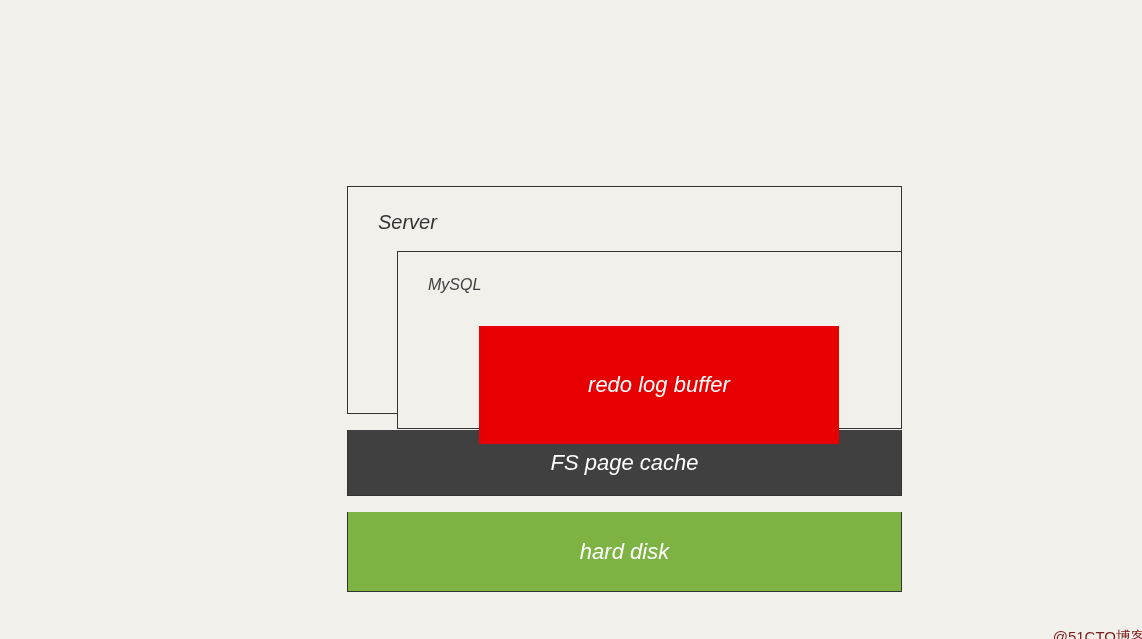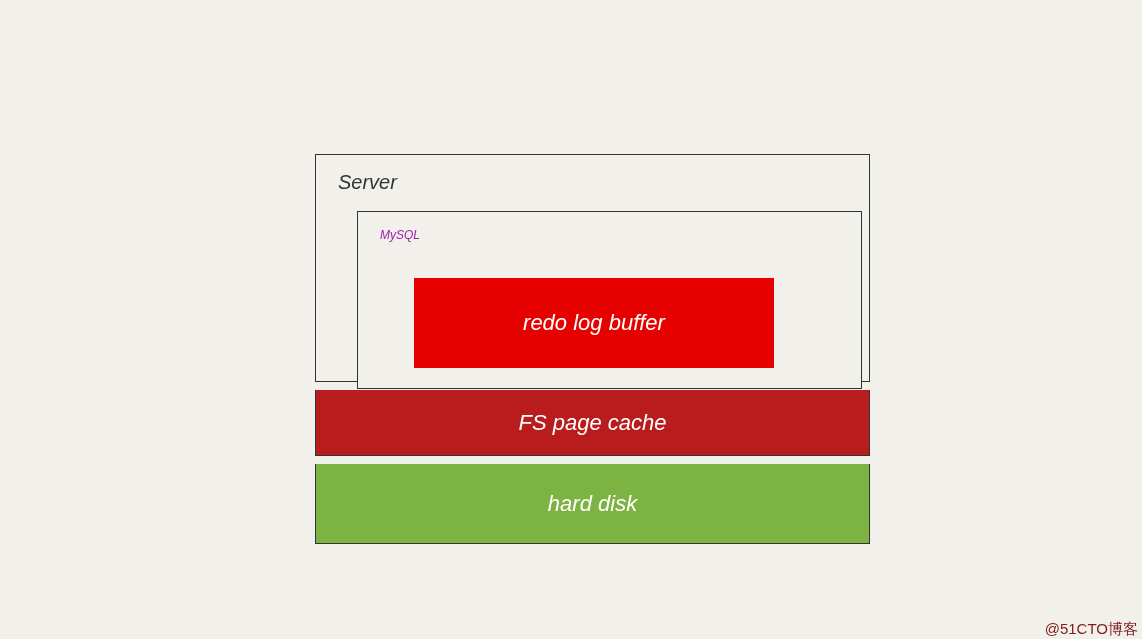--- a/index.html
+++ b/index.html
@@ -1,16 +1,16 @@
 <!DOCTYPE html>
 <html><head>
   <meta charset="utf-8">
   <style>
     * {
-      margin: 8px;
+      margin: 16px;
       padding: 0;
       box-sizing: border-box;
     }
     body {
       width: 1142px;
       height: 639px;
       background: #f1f0eb;
       position: relative;
       font-family: 'Comic Sans MS', cursive, sans-serif;
     }
@@ -41,44 +41,44 @@
       left: 33px;
       top: 48px;
       width: 505px;
       height: 178px;
       background: #f1f0eb;
     }
     .mysql-label {
       position: absolute;
       left: 14px;
       top: 8px;
-      font-size: 12px;
-      color: #a21caf;
+      font-size: 16px;
+      color: #404040;
       font-style: italic;
     }
     .redo-box {
       position: absolute;
-      left: 48px;
+      left: 65px;
       top: 58px;
       width: 360px;
-      height: 90px;
+      height: 118px;
       background: #e60000;
       display: flex;
       align-items: center;
       justify-content: center;
     }
     .redo-label {
       color: #fff;
       font-size: 22px;
       font-style: italic;
     }
     .fs-cache-box {
       width: 555px;
       height: 66px;
-      background: #b91c1c;
+      background: #404040;
       border: 1.5px solid #333;
       border-top: none;
       display: flex;
       align-items: center;
       justify-content: center;
     }
     .fs-cache-label {
       color: #fff;
       font-size: 22px;
       font-style: italic;

